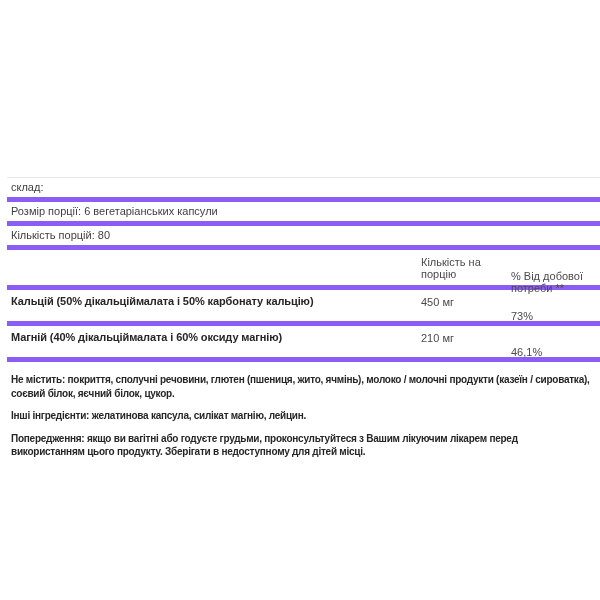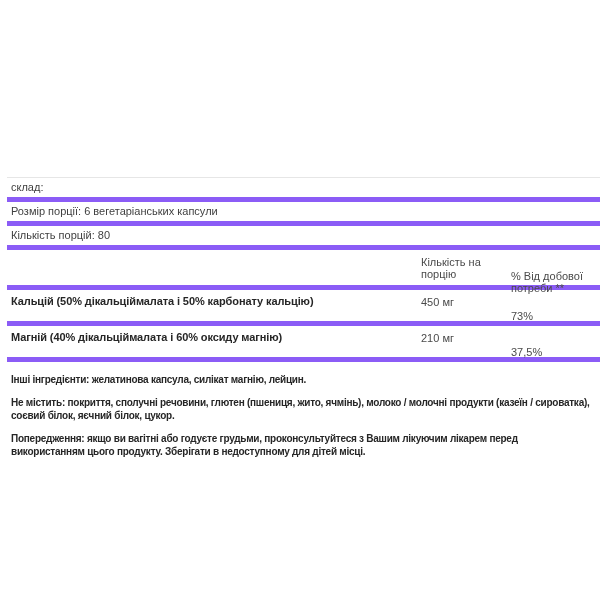--- a/index.html
+++ b/index.html
@@ -107,23 +107,23 @@
 
   <div class="row nutrient-row">
     <span class="nutrient-name">Кальцій (50% дікальціймалата і 50% карбонату кальцію)</span>
     <span class="col-amount">450 мг</span>
     <span class="col-dv">73%</span>
   </div>
 
   <div class="row nutrient-row">
     <span class="nutrient-name">Магній (40% дікальціймалата і 60% оксиду магнію)</span>
     <span class="col-amount">210 мг</span>
-    <span class="col-dv">37,5%</span>
+    <span class="col-dv">46,1%</span>
   </div>
 
 
   <div class="paragraphs">
+    <p>Не містить: покриття, сполучні речовини, глютен (пшениця, жито, ячмінь), молоко / молочні продукти (казеїн / сироватка), соєвий білок, яєчний білок, цукор.</p>
     <p>Інші інгредієнти: желатинова капсула, силікат магнію, лейцин.</p>
-    <p>Не містить: покриття, сполучні речовини, глютен (пшениця, жито, ячмінь), молоко / молочні продукти (казеїн / сироватка), соєвий білок, яєчний білок, цукор.</p>
     <p>Попередження: якщо ви вагітні або годуєте грудьми, проконсультуйтеся з Вашим лікуючим лікарем перед використанням цього продукту. Зберігати в недоступному для дітей місці.</p>
   </div>
 
 </div>
 
 </body></html>

